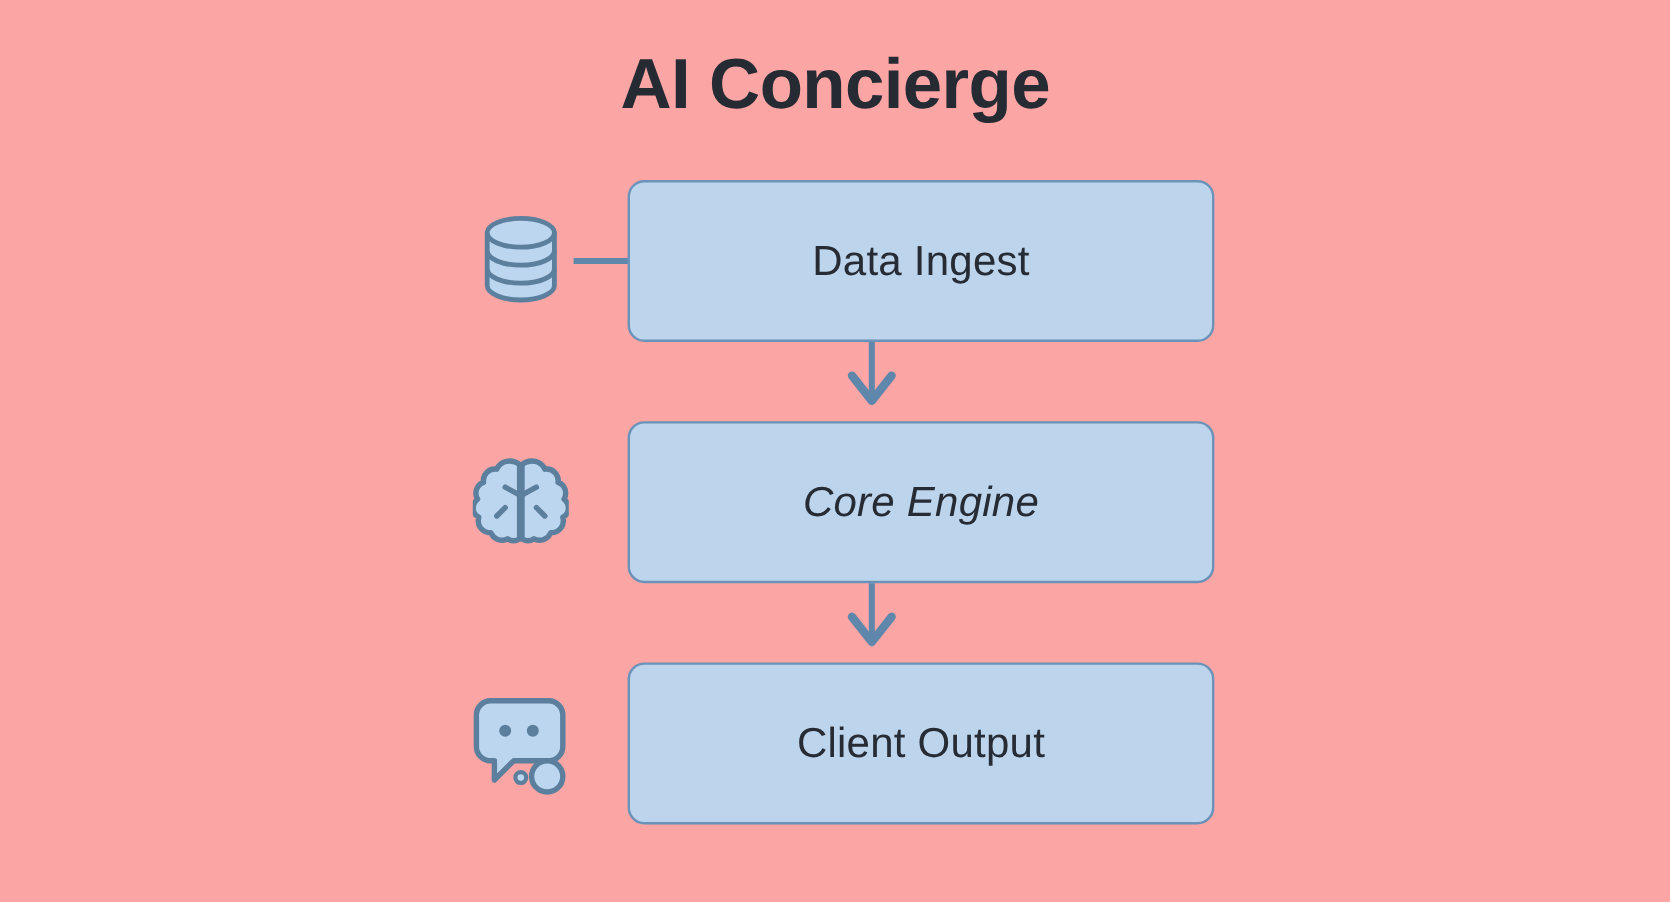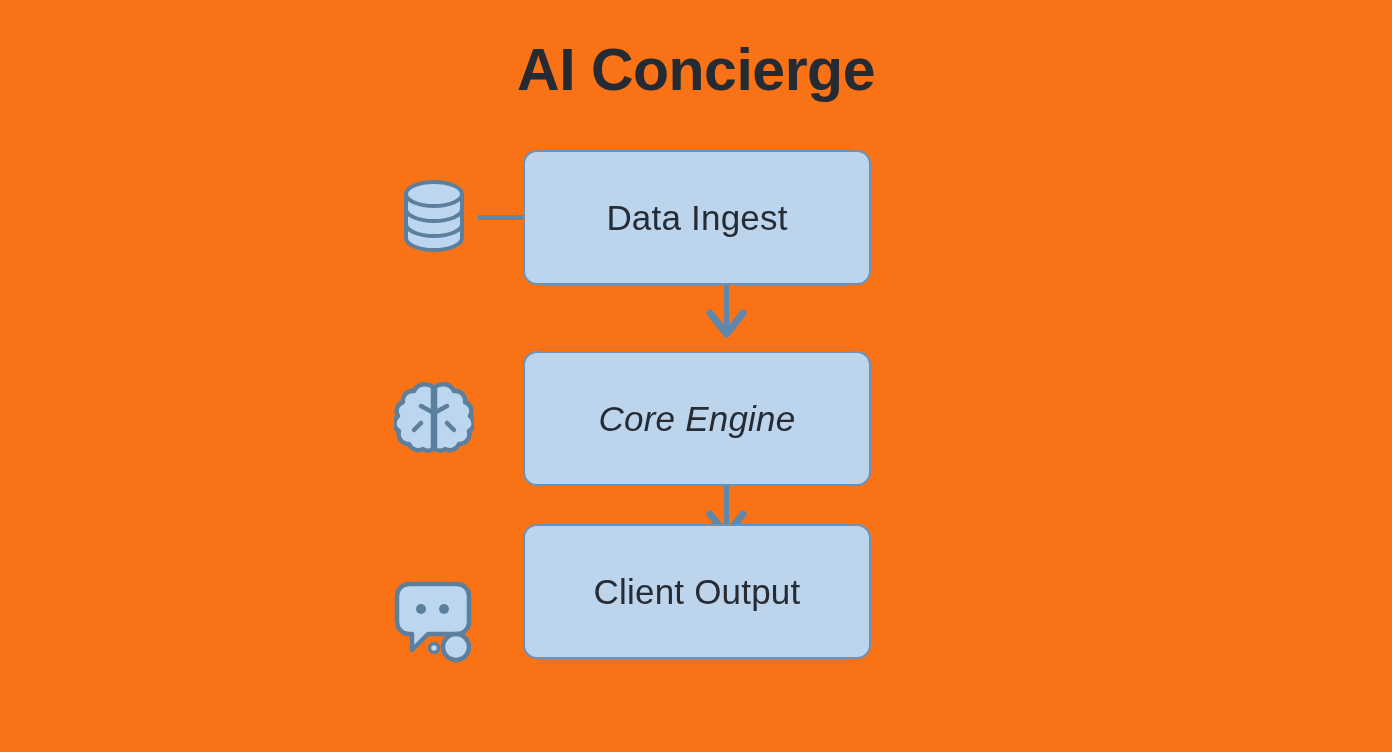--- a/index.html
+++ b/index.html
@@ -8,21 +8,21 @@
     padding: 0;
     background: #ffffff;
   }
   body {
     font-family: "Liberation Sans", sans-serif;
   }
   #canvas {
     position: relative;
     width: 1392px;
     height: 752px;
-    background: #f97316;
+    background: #fca5a5;
     overflow: hidden;
   }
 
   
   #diagram-title {
     position: absolute;
     left: 0;
     top: 38px;
     width: 1392px;
     text-align: center;
@@ -31,40 +31,40 @@
     letter-spacing: -0.5px;
     color: #252a33;
     line-height: 1.1;
     white-space: nowrap;
   }
 
   
   .node {
     position: absolute;
     left: 523px;
-    width: 348px;
+    width: 489px;
     height: 135px;
     box-sizing: border-box;
     background: #bcd4ec;
     border: 2.5px solid #6b92b8;
     border-radius: 14px;
     display: flex;
     align-items: center;
     justify-content: center;
   }
   .node-label {
     font-size: 35px;
     font-weight: normal;
     color: #262b34;
     letter-spacing: 0.2px;
     white-space: nowrap;
   }
   #node-0 { top: 150px; }
   #node-1 { top: 351px; font-style: italic; }
-  #node-2 { top: 524px; }
+  #node-2 { top: 552px; }
 
   
   .node-icon {
     position: absolute;
     left: 394px;
     width: 80px;
     height: 88px;
   }
   #icon-0 { top: 174px; }
   #icon-1 { top: 375px; }

